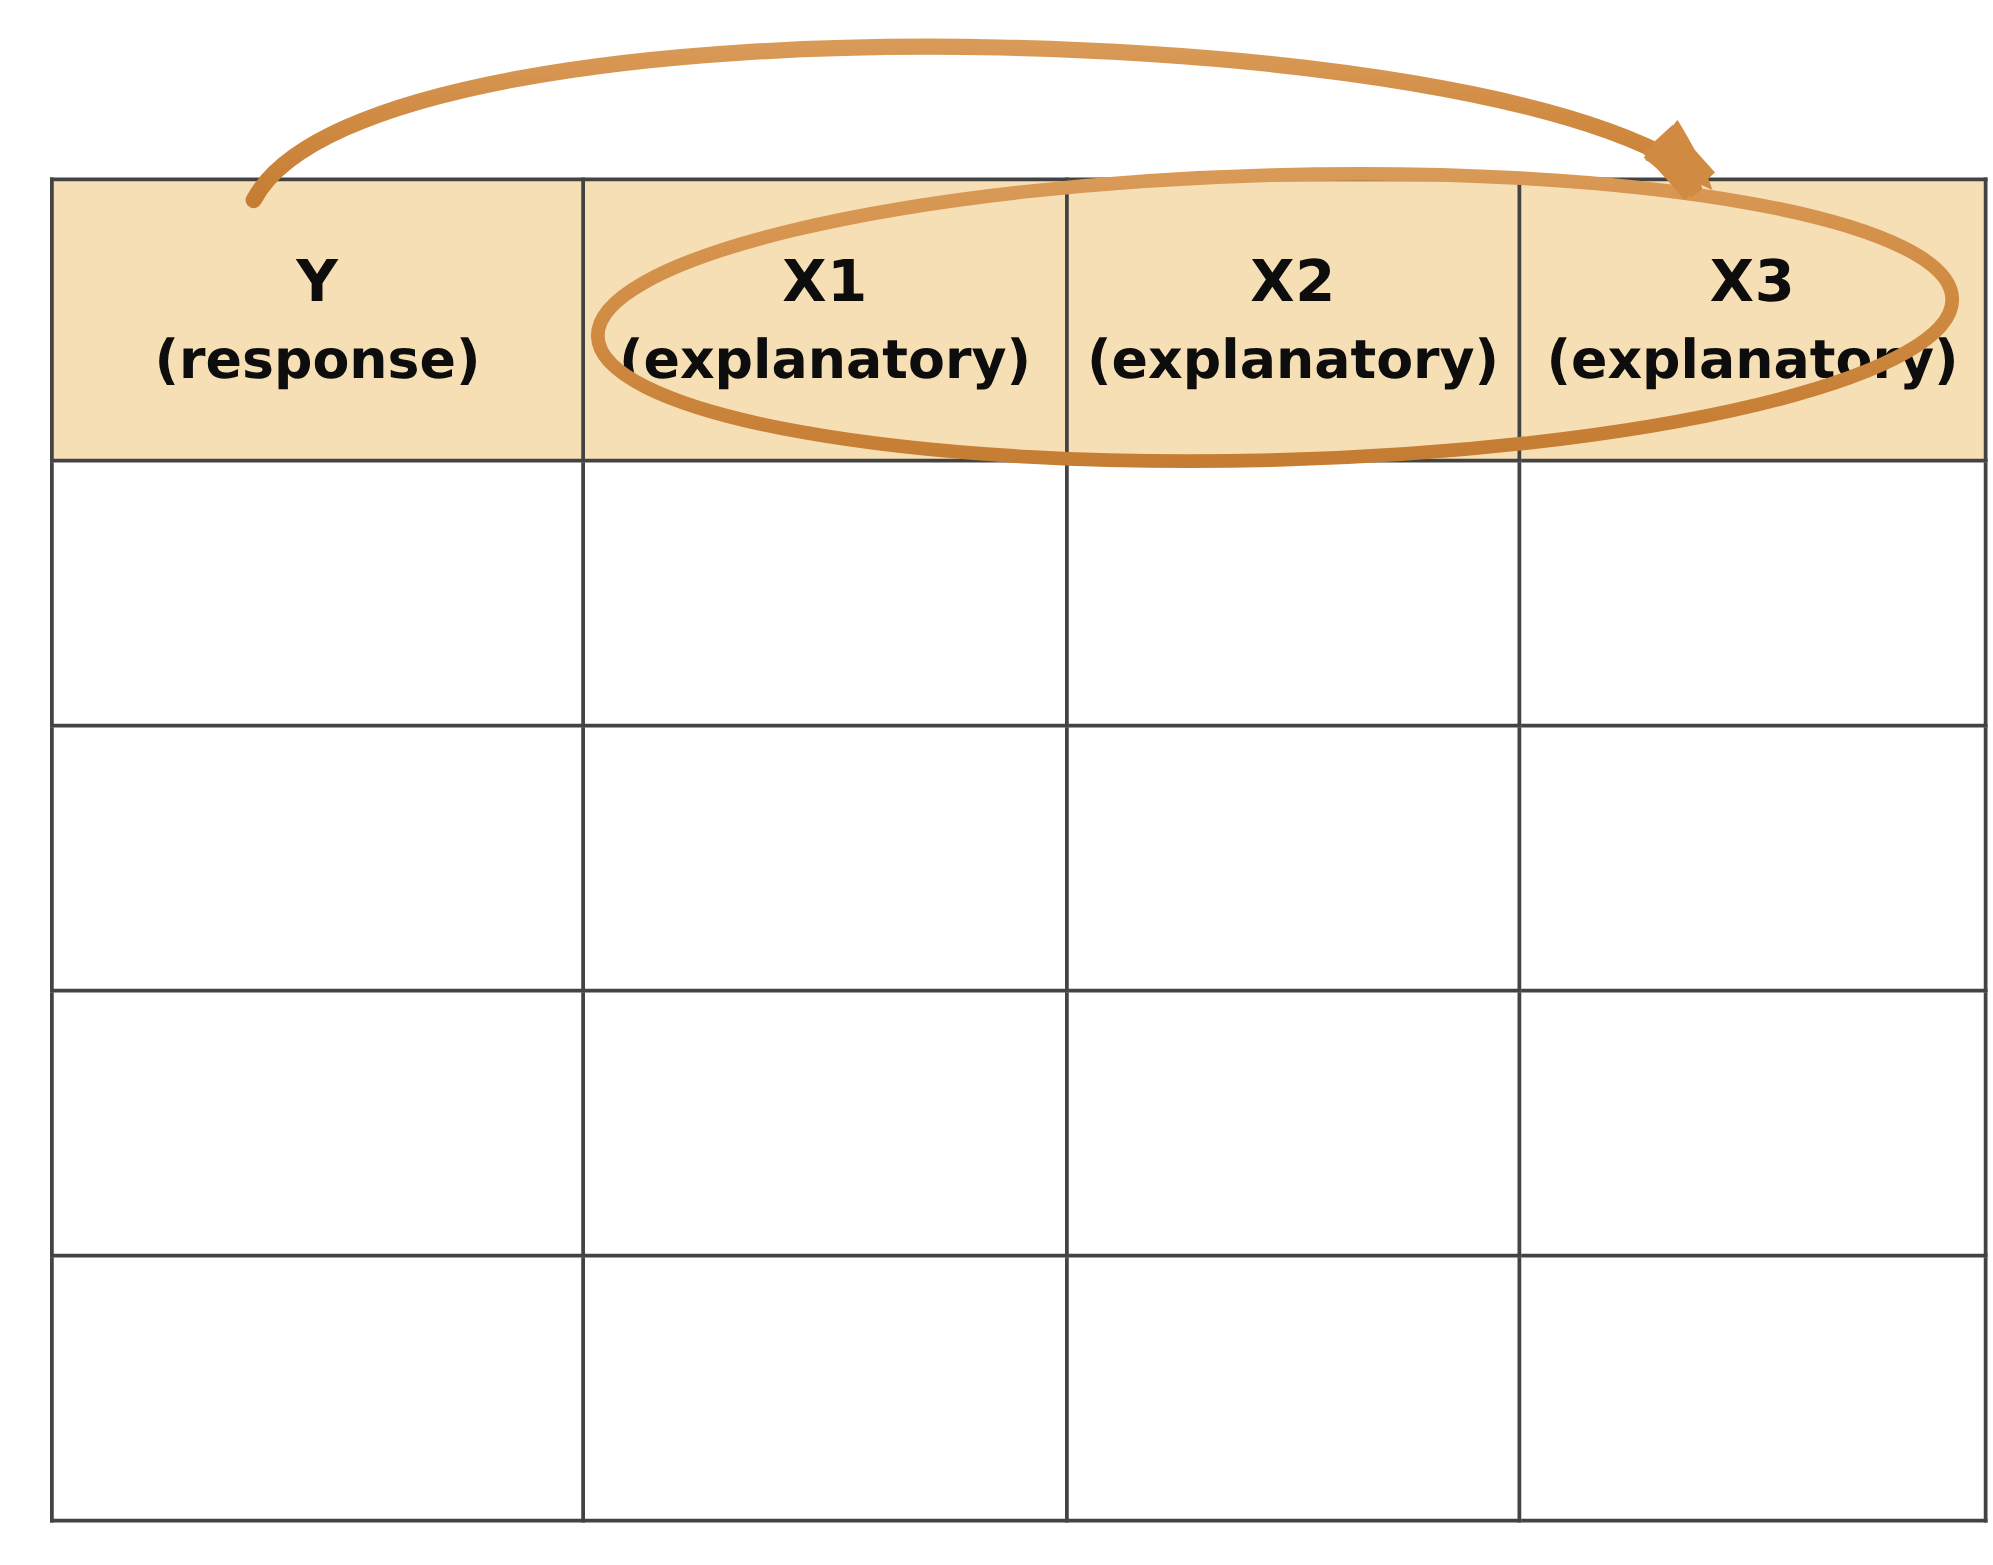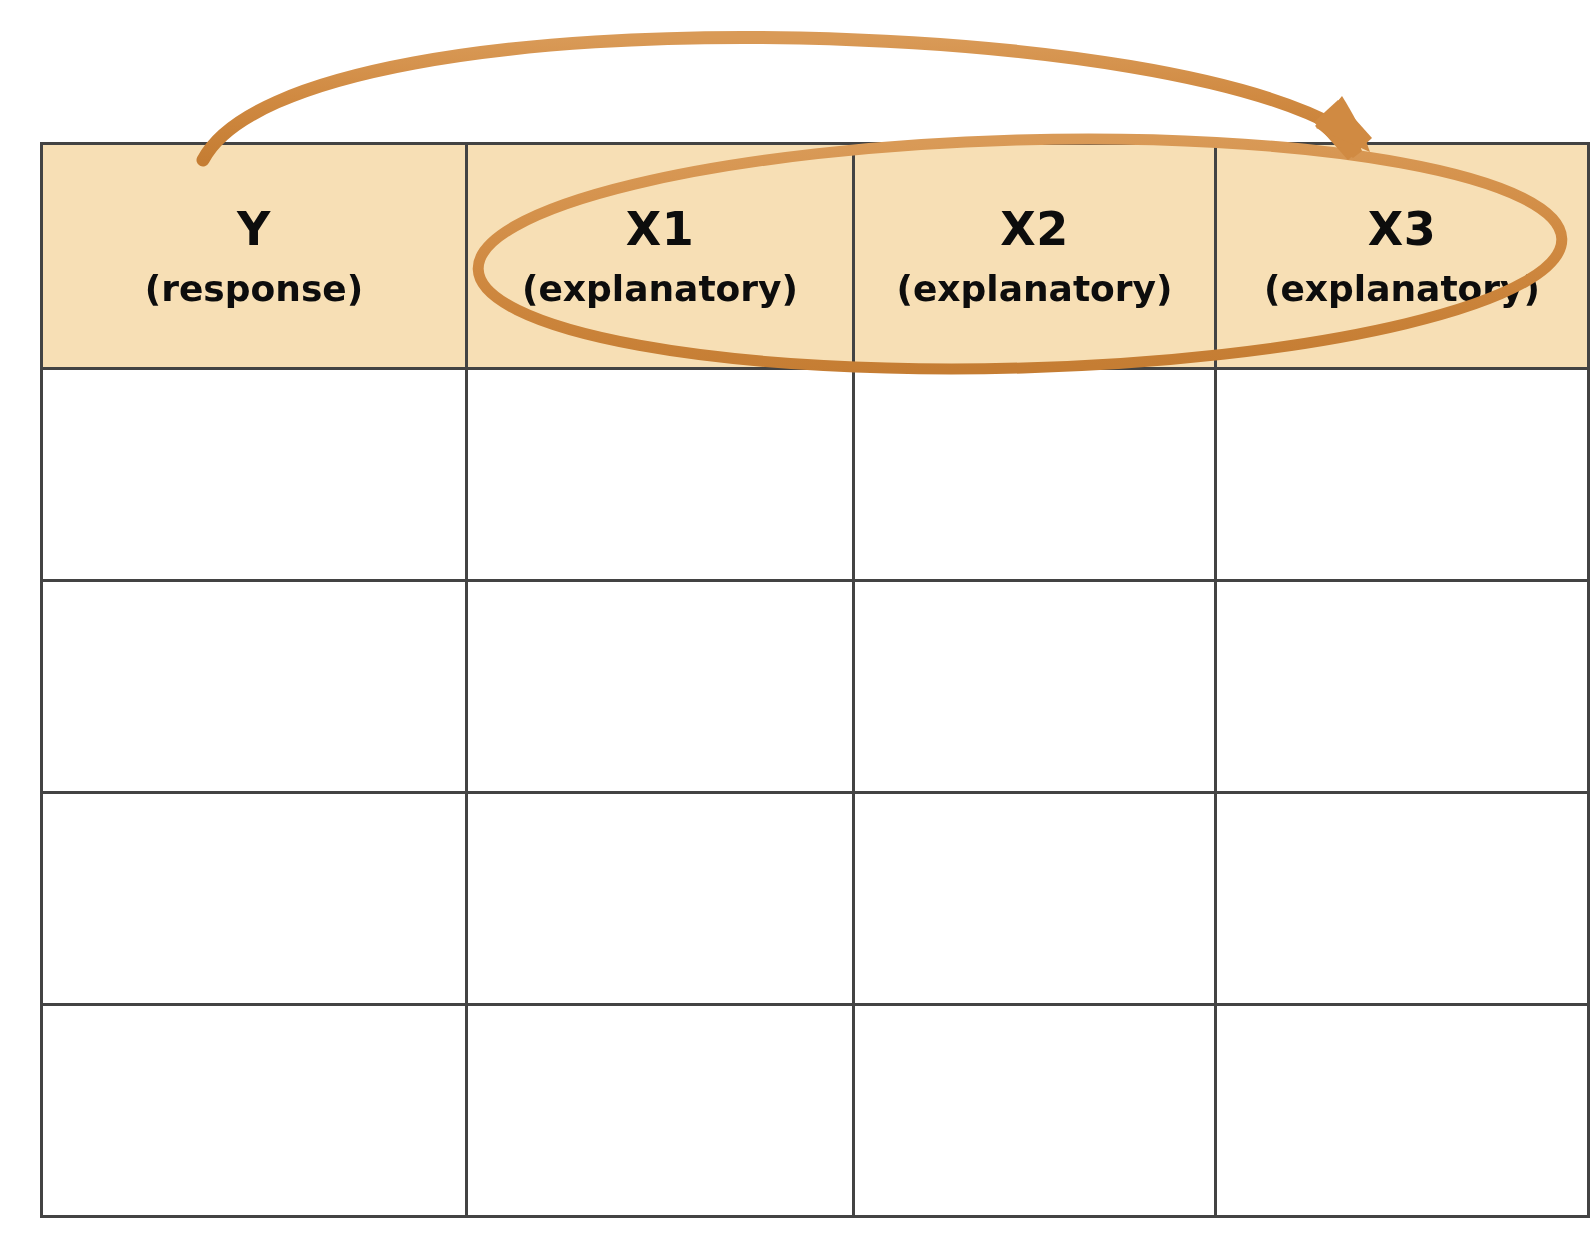--- a/index.html
+++ b/index.html
@@ -62,21 +62,21 @@
   }
   .hdr-main {
     font-size: 46px;
     font-weight: bold;
     letter-spacing: 0.5px;
     text-shadow:
        1.5px 0 0 #F7DFB5, -1.5px 0 0 #F7DFB5,
        0 1.5px 0 #F7DFB5, 0 -1.5px 0 #F7DFB5;
   }
   .hdr-sub {
-    font-size: 36px;
+    font-size: 43px;
     margin-top: 9px;
     text-shadow:
        2px 0 0 #F7DFB5, -2px 0 0 #F7DFB5,
        0 2px 0 #F7DFB5, 0 -2px 0 #F7DFB5,
        1.4px 1.4px 0 #F7DFB5, -1.4px -1.4px 0 #F7DFB5,
        1.4px -1.4px 0 #F7DFB5, -1.4px 1.4px 0 #F7DFB5;
   }
   .hdr-sub.bold { font-weight: bold; }
 
   

